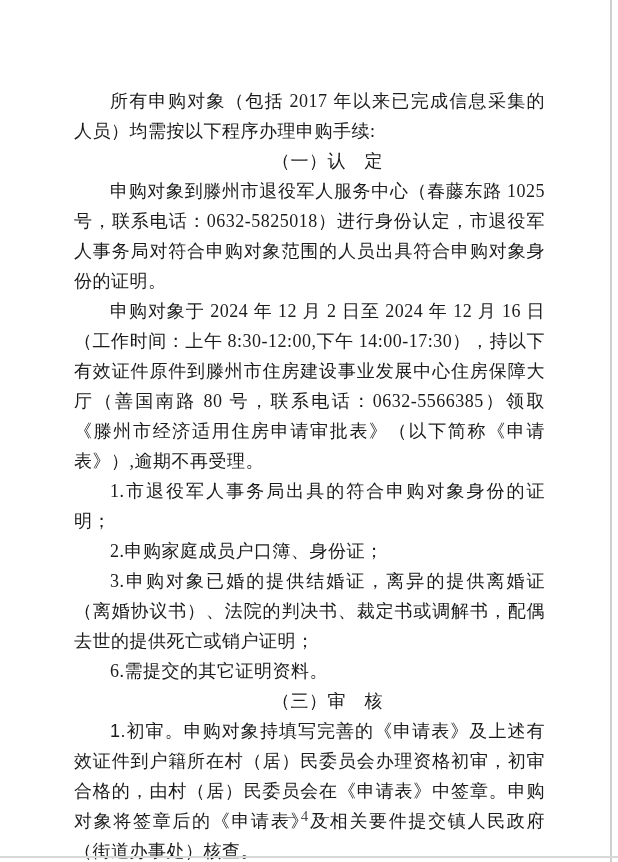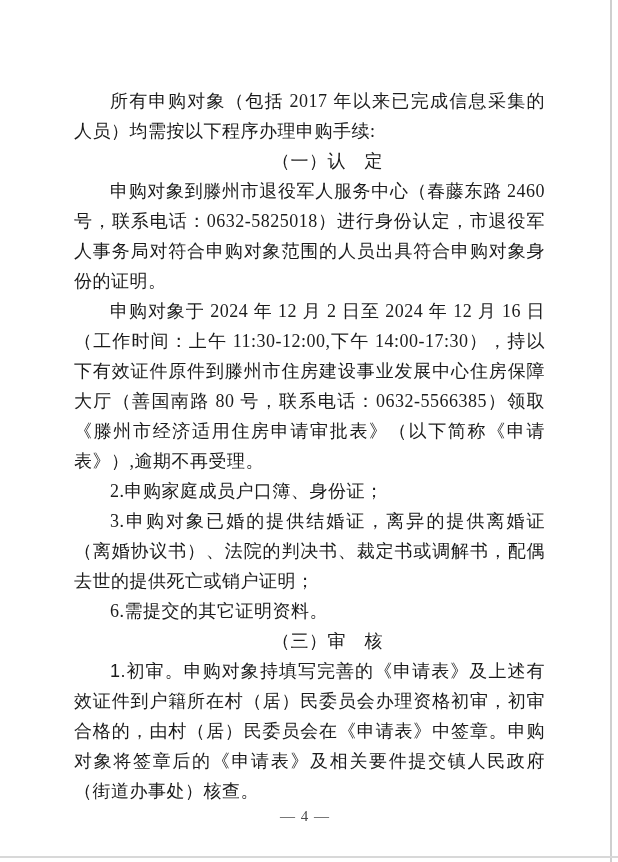--- a/index.html
+++ b/index.html
@@ -65,22 +65,23 @@
     background: #d8d8d8;
   }
 </style>
 </head>
 <body>
 
 <div class="page">
   <div class="content">
     <p class="body">所有申购对象（包括 2017 年以来已完成信息采集的人员）均需按以下程序办理申购手续:</p>
     <p class="heading">（一）认　定</p>
-    <p class="body">申购对象到滕州市退役军人服务中心（春藤东路 2460 号，联系电话：0632-5825018）进行身份认定，市退役军人事务局对符合申购对象范围的人员出具符合申购对象身份的证明。</p>
-    <p class="body">申购对象于 2024 年 12 月 2 日至 2024 年 12 月 16 日（工作时间：上午 11:30-12:00,下午 14:00-17:30），持以下有效证件原件到滕州市住房建设事业发展中心住房保障大厅（善国南路 80 号，联系电话：0632-5566385）领取《滕州市经济适用住房申请审批表》（以下简称《申请表》）,逾期不再受理。</p>
+    <p class="body">申购对象到滕州市退役军人服务中心（春藤东路 1025 号，联系电话：0632-5825018）进行身份认定，市退役军人事务局对符合申购对象范围的人员出具符合申购对象身份的证明。</p>
+    <p class="body">申购对象于 2024 年 12 月 2 日至 2024 年 12 月 16 日（工作时间：上午 8:30-12:00,下午 14:00-17:30），持以下有效证件原件到滕州市住房建设事业发展中心住房保障大厅（善国南路 80 号，联系电话：0632-5566385）领取《滕州市经济适用住房申请审批表》（以下简称《申请表》）,逾期不再受理。</p>
+    <p class="body">1.市退役军人事务局出具的符合申购对象身份的证明；</p>
     <p class="body">2.申购家庭成员户口簿、身份证；</p>
     <p class="body">3.申购对象已婚的提供结婚证，离异的提供离婚证（离婚协议书）、法院的判决书、裁定书或调解书，配偶去世的提供死亡或销户证明；</p>
     <p class="body">6.需提交的其它证明资料。</p>
     <p class="heading">（三）审　核</p>
     <p class="body"><strong class="runin">1.初审。</strong><span>申购对象持填写完善的《申请表》及上述有效证件到户籍所在村（居）民委员会办理资格初审，初审合格的，由村（居）民委员会在《申请表》中签章。申购对象将签章后的《申请表》及相关要件提交镇人民政府（街道办事处）核查。</span></p>
   </div>
 
   <div class="footer">— 4 —</div>
 
   <div class="edge-right"></div>

